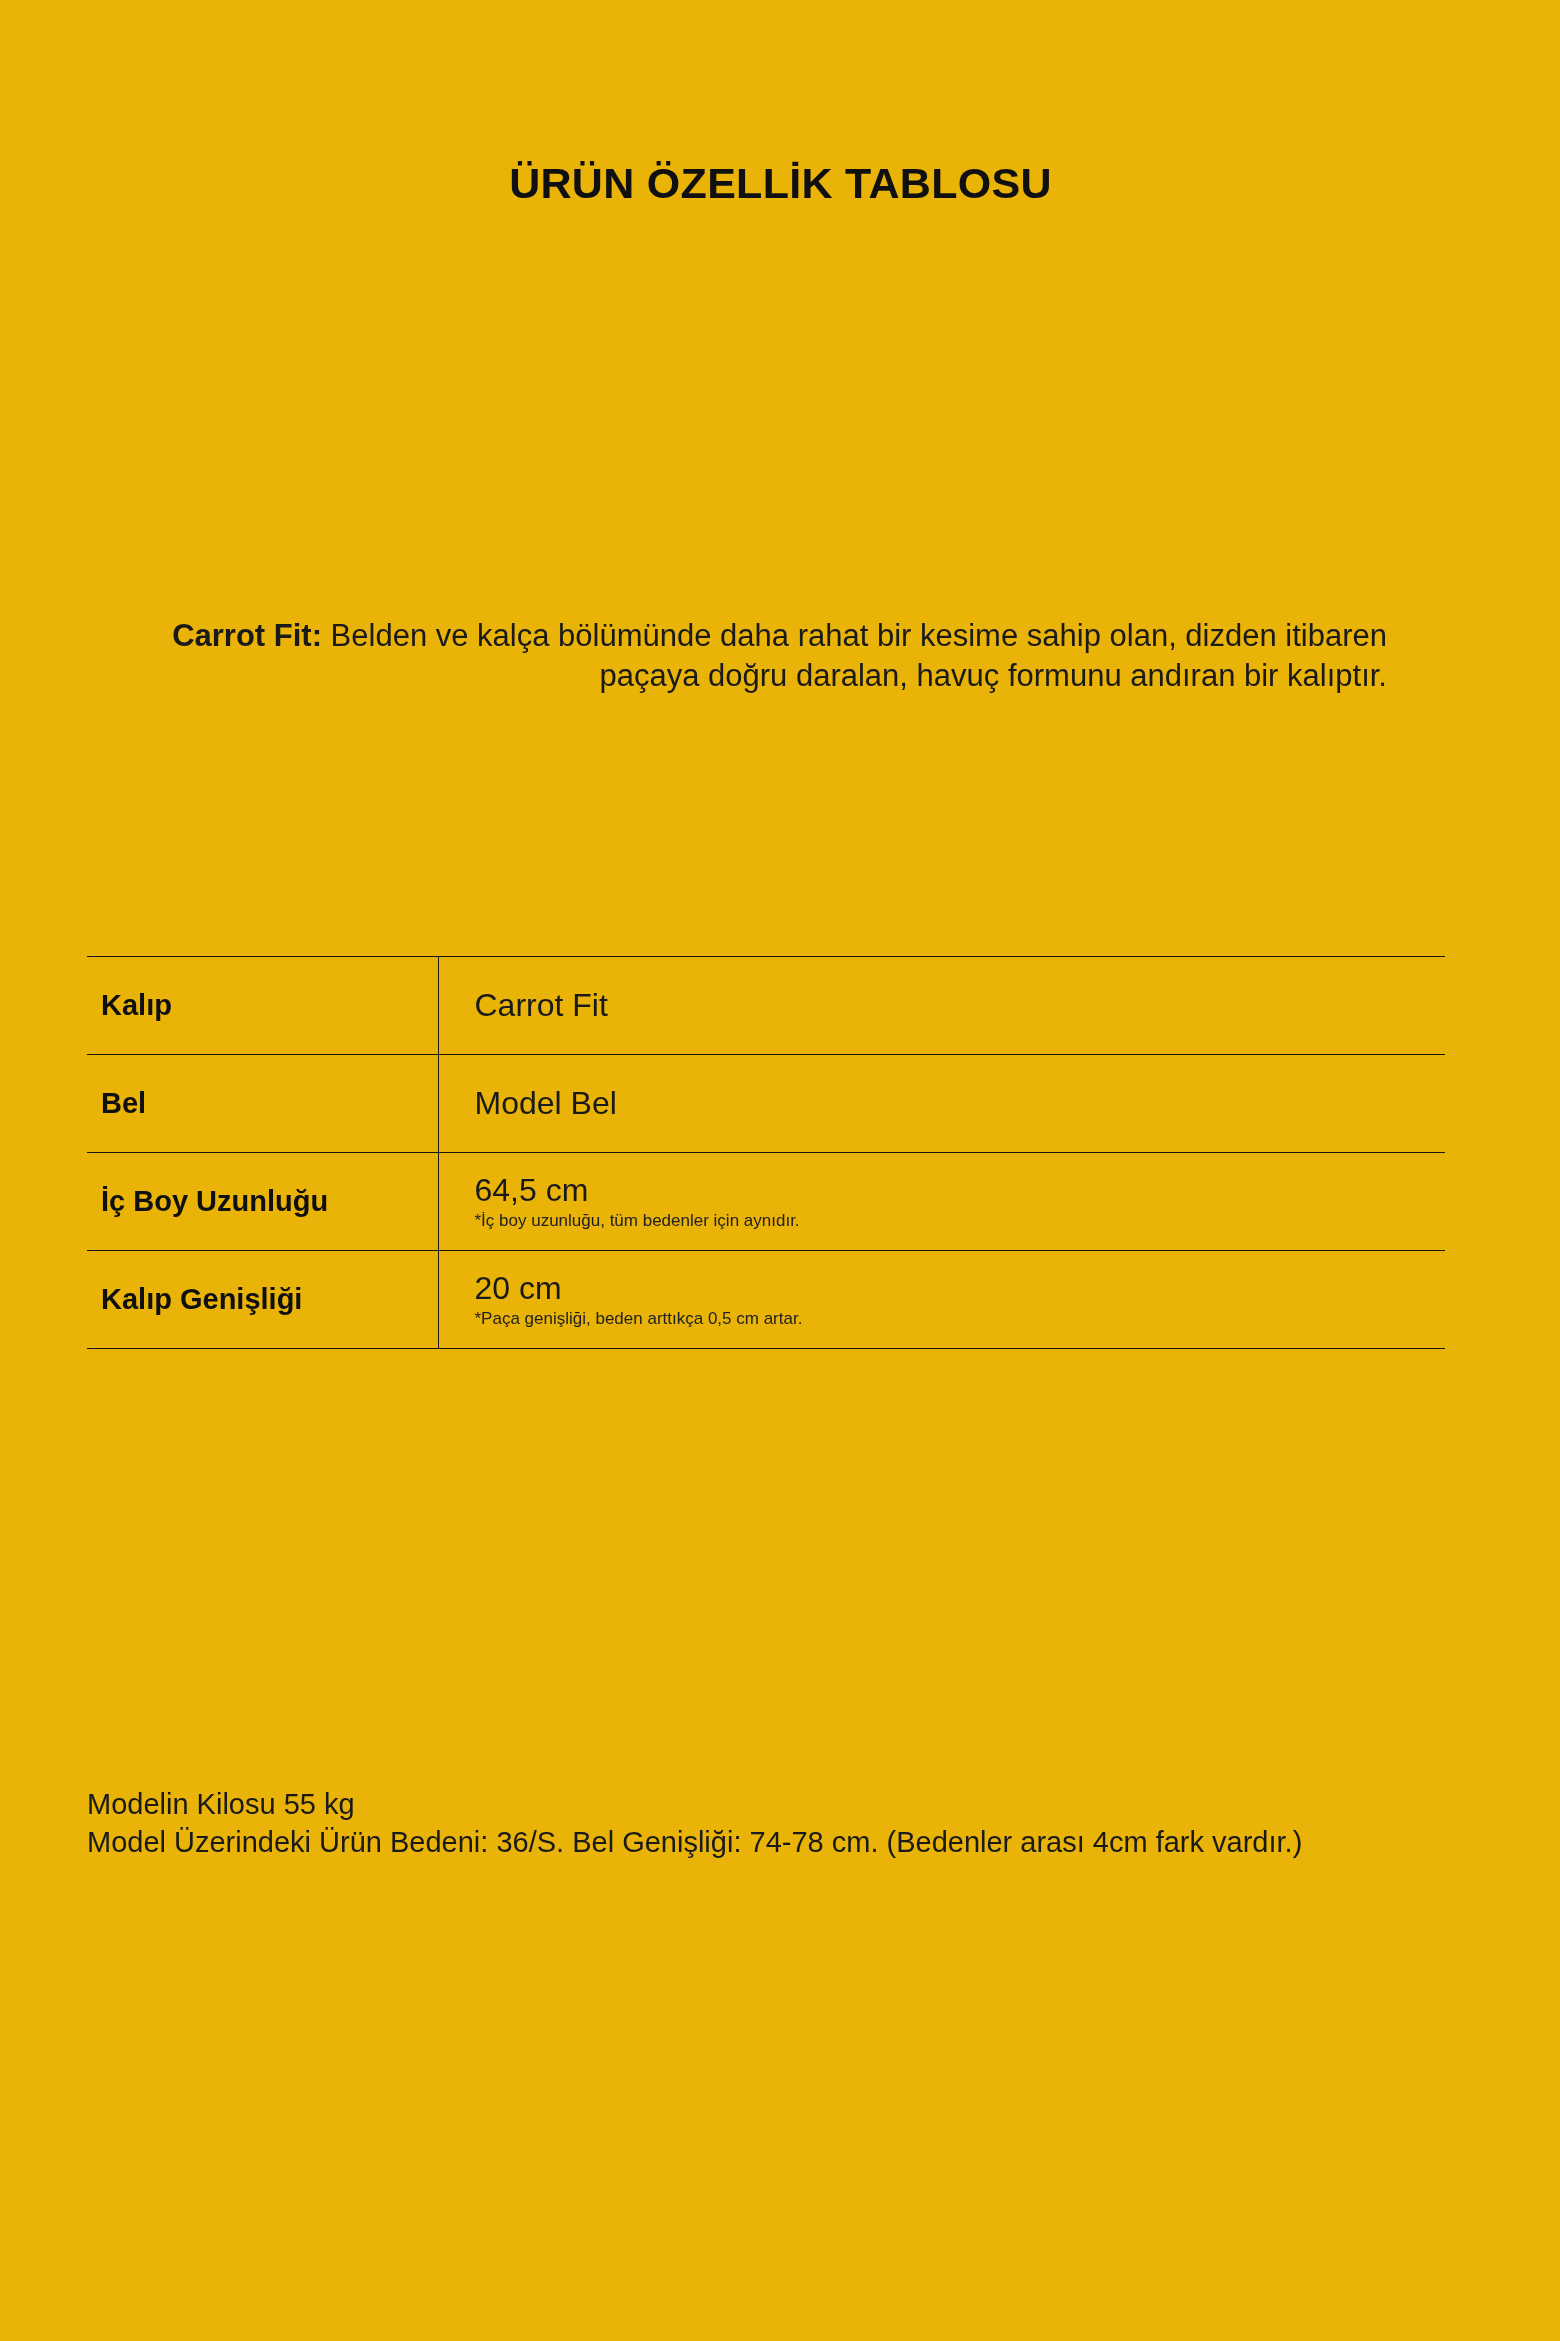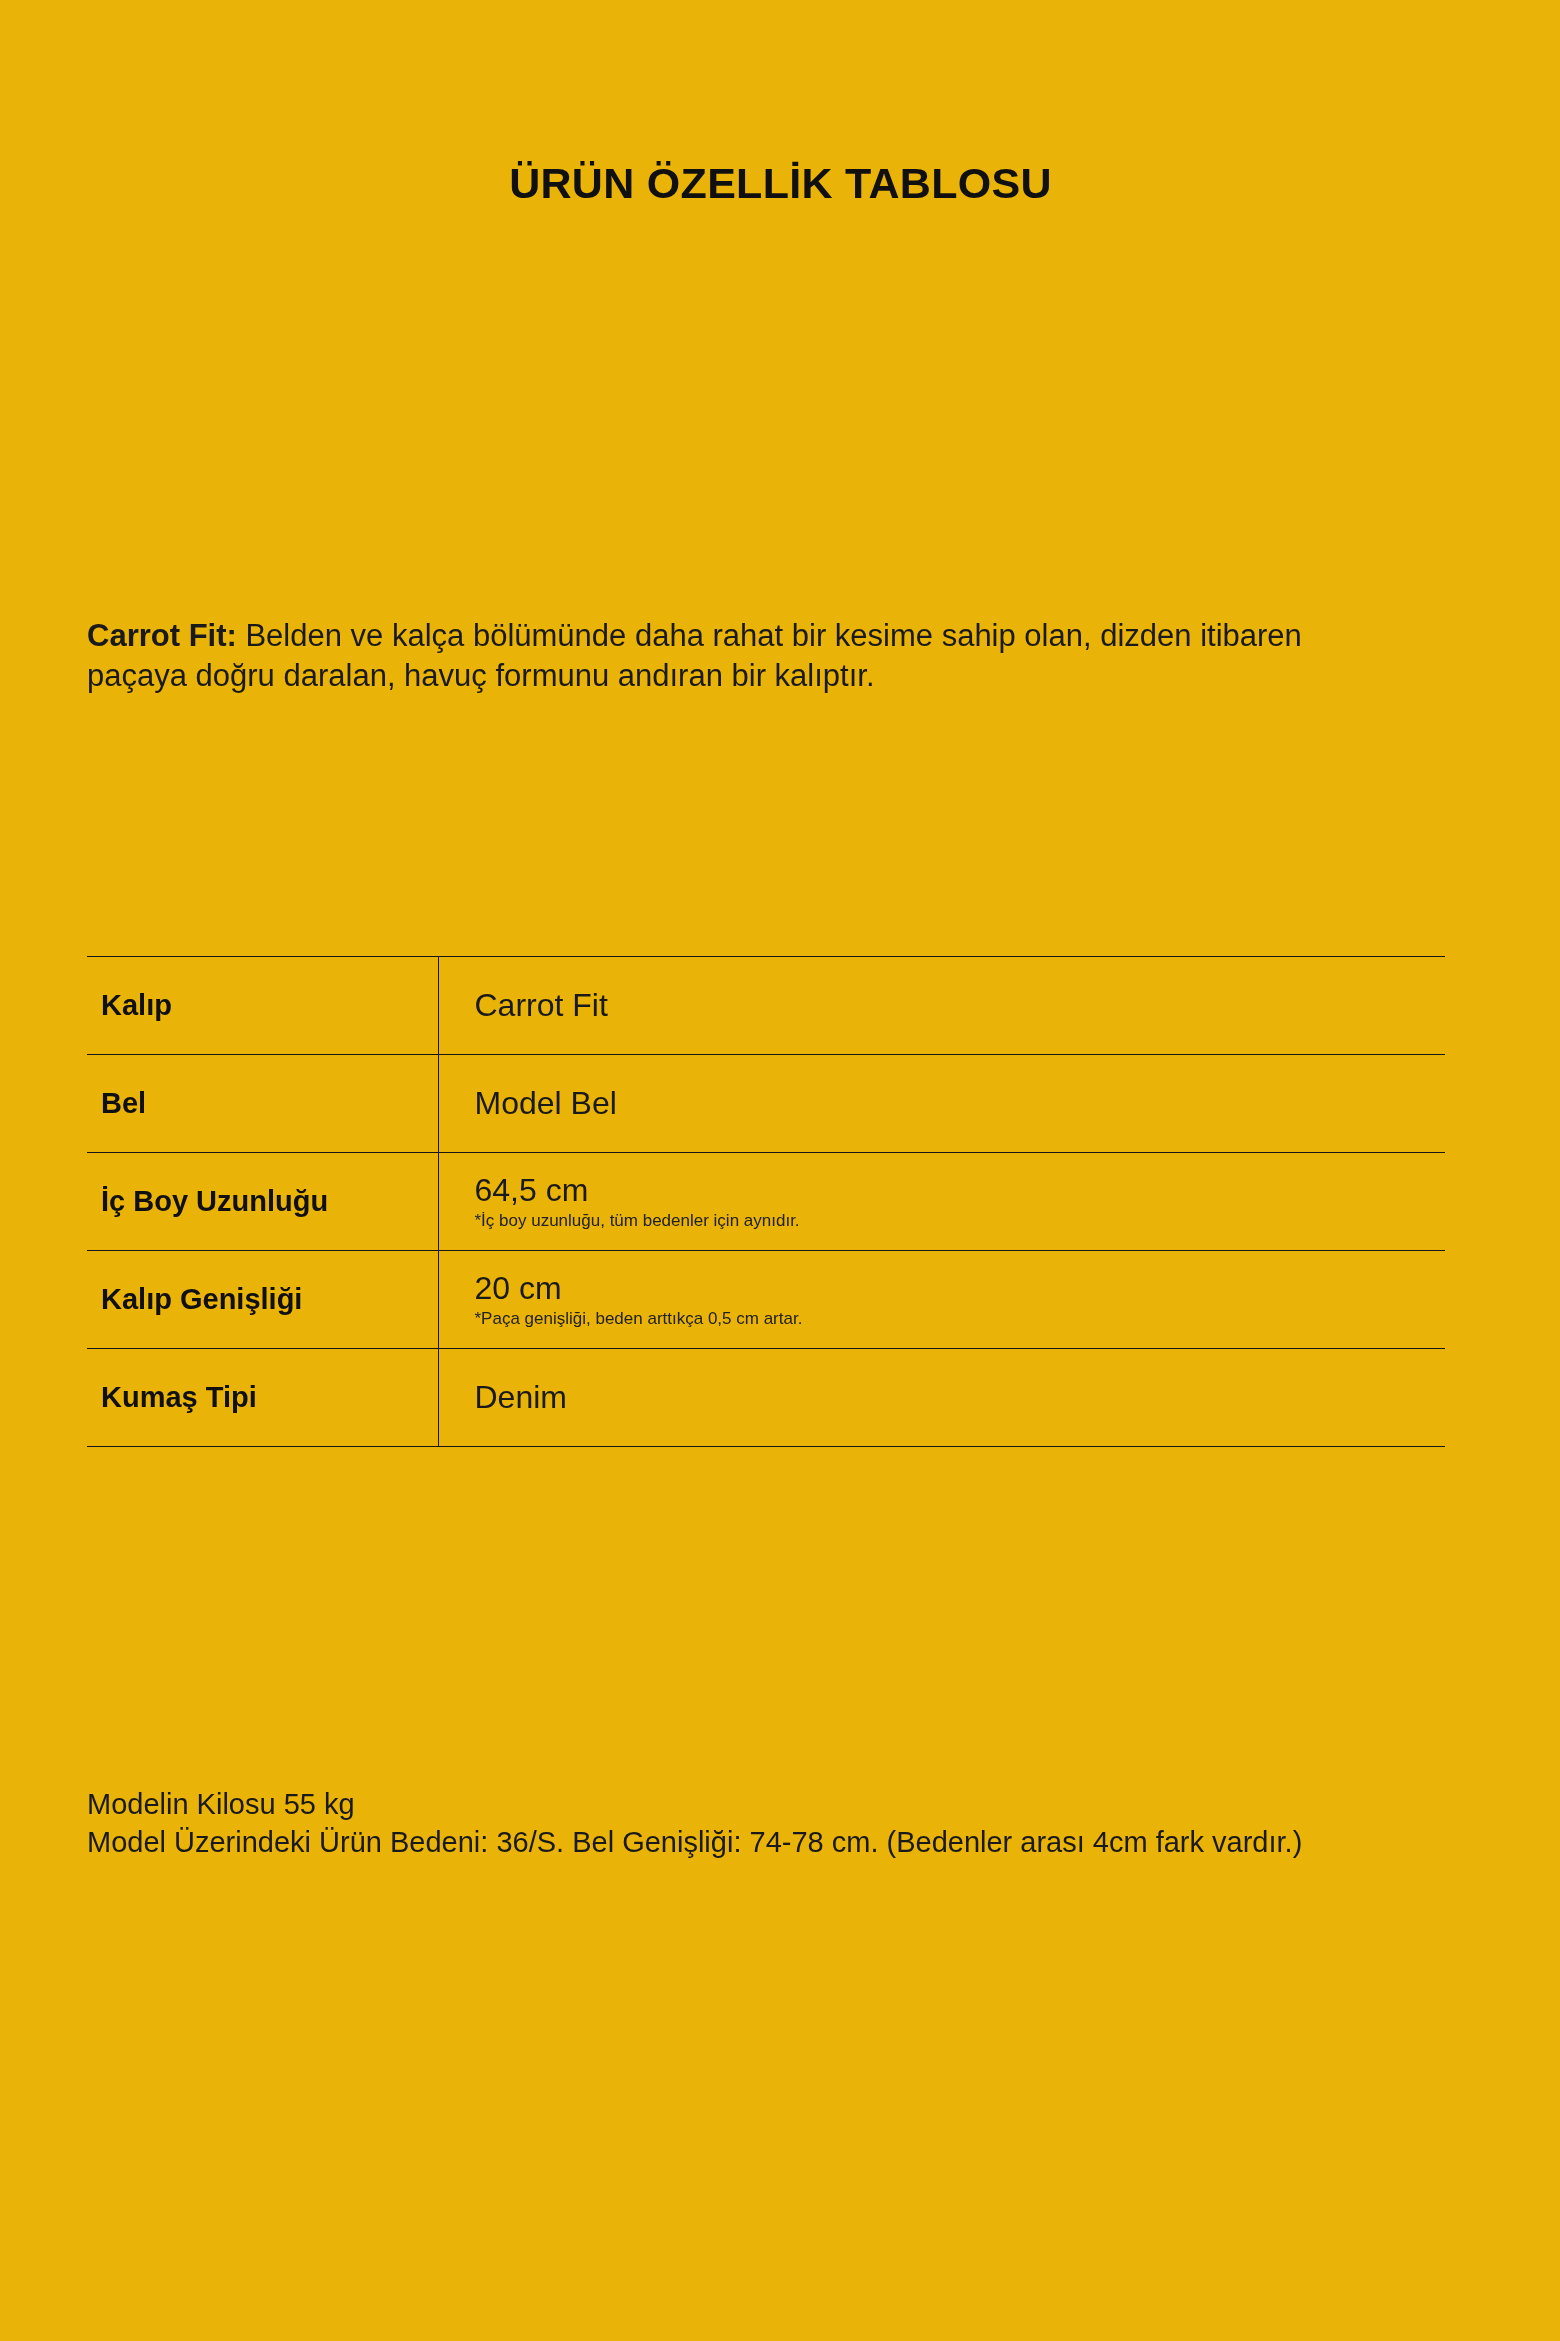--- a/index.html
+++ b/index.html
@@ -39,20 +39,21 @@
   
   .intro {
     position: absolute;
     top: 585px;
     left: 87px;
     width: 1300px;
     font-size: 31px;
     line-height: 1.30;
     color: #1a1a1a;
     font-weight: 400;
+    text-align: right;
   }
   .intro b {
     font-weight: bold;
   }
 
   
   .spec-table {
     position: absolute;
     top: 956px;
     left: 87px;
@@ -142,26 +143,20 @@
           <div class="note">*İç boy uzunluğu, tüm bedenler için aynıdır.</div>
         </td>
       </tr>
       <tr>
         <td class="label">Kalıp Genişliği</td>
         <td class="value">
           <div class="main">20 cm</div>
           <div class="note">*Paça genişliği, beden arttıkça 0,5 cm artar.</div>
         </td>
       </tr>
-      <tr>
-        <td class="label">Kumaş Tipi</td>
-        <td class="value">
-          <div class="main">Denim</div>
-        </td>
-      </tr>
     </tbody>
   </table>
 
   <div class="footer">
     <div>Modelin Kilosu 55 kg</div>
     <div>Model Üzerindeki Ürün Bedeni: 36/S. Bel Genişliği: 74-78 cm. (Bedenler arası 4cm fark vardır.)</div>
   </div>
 
 </div>
 

